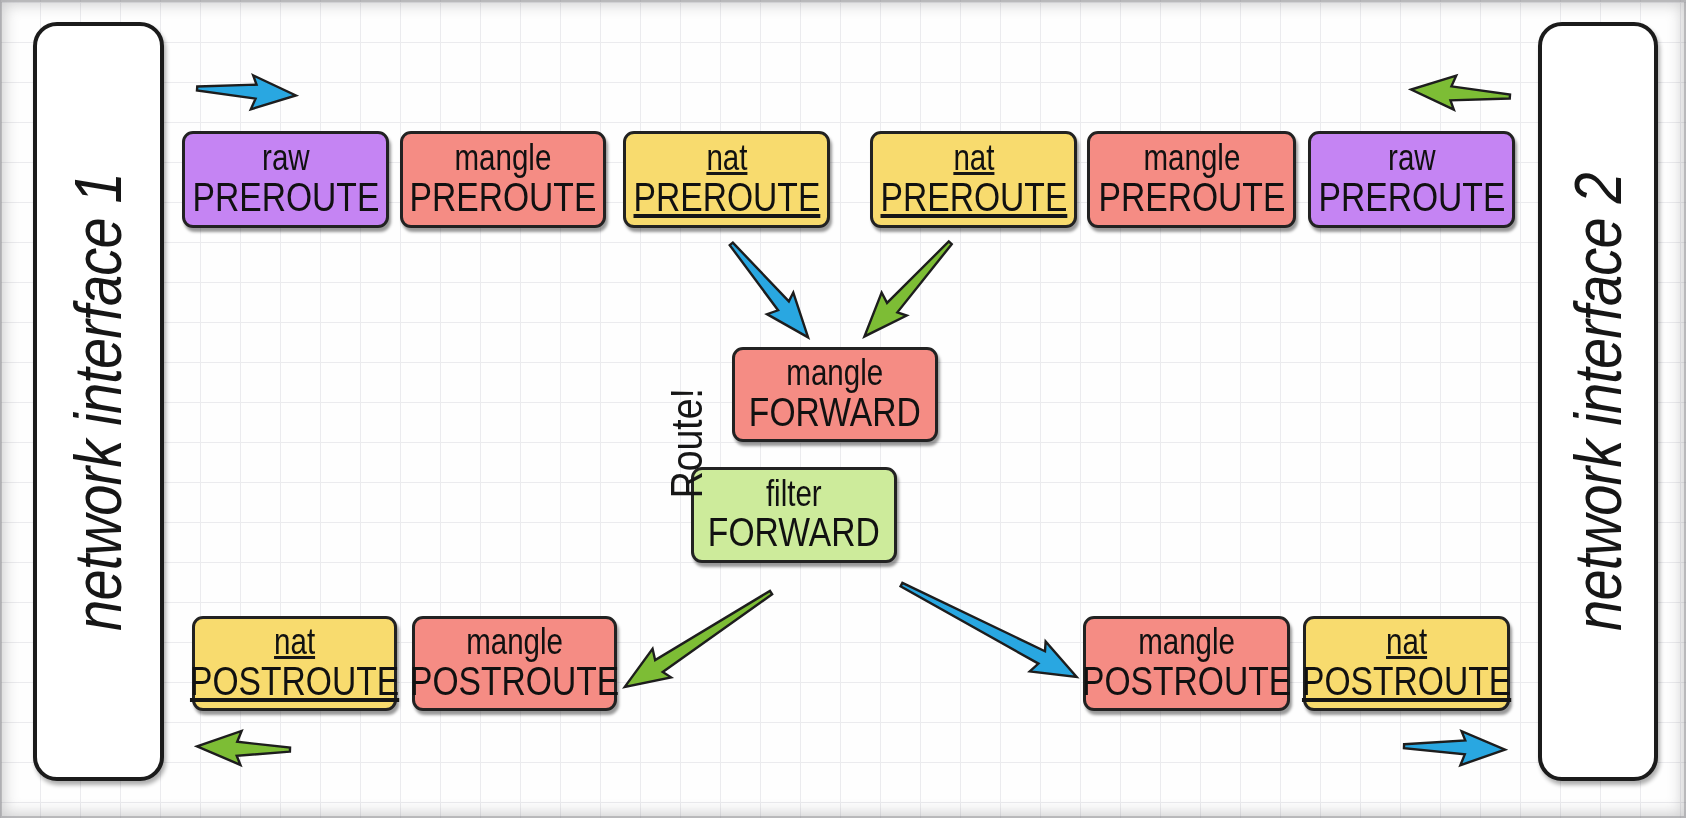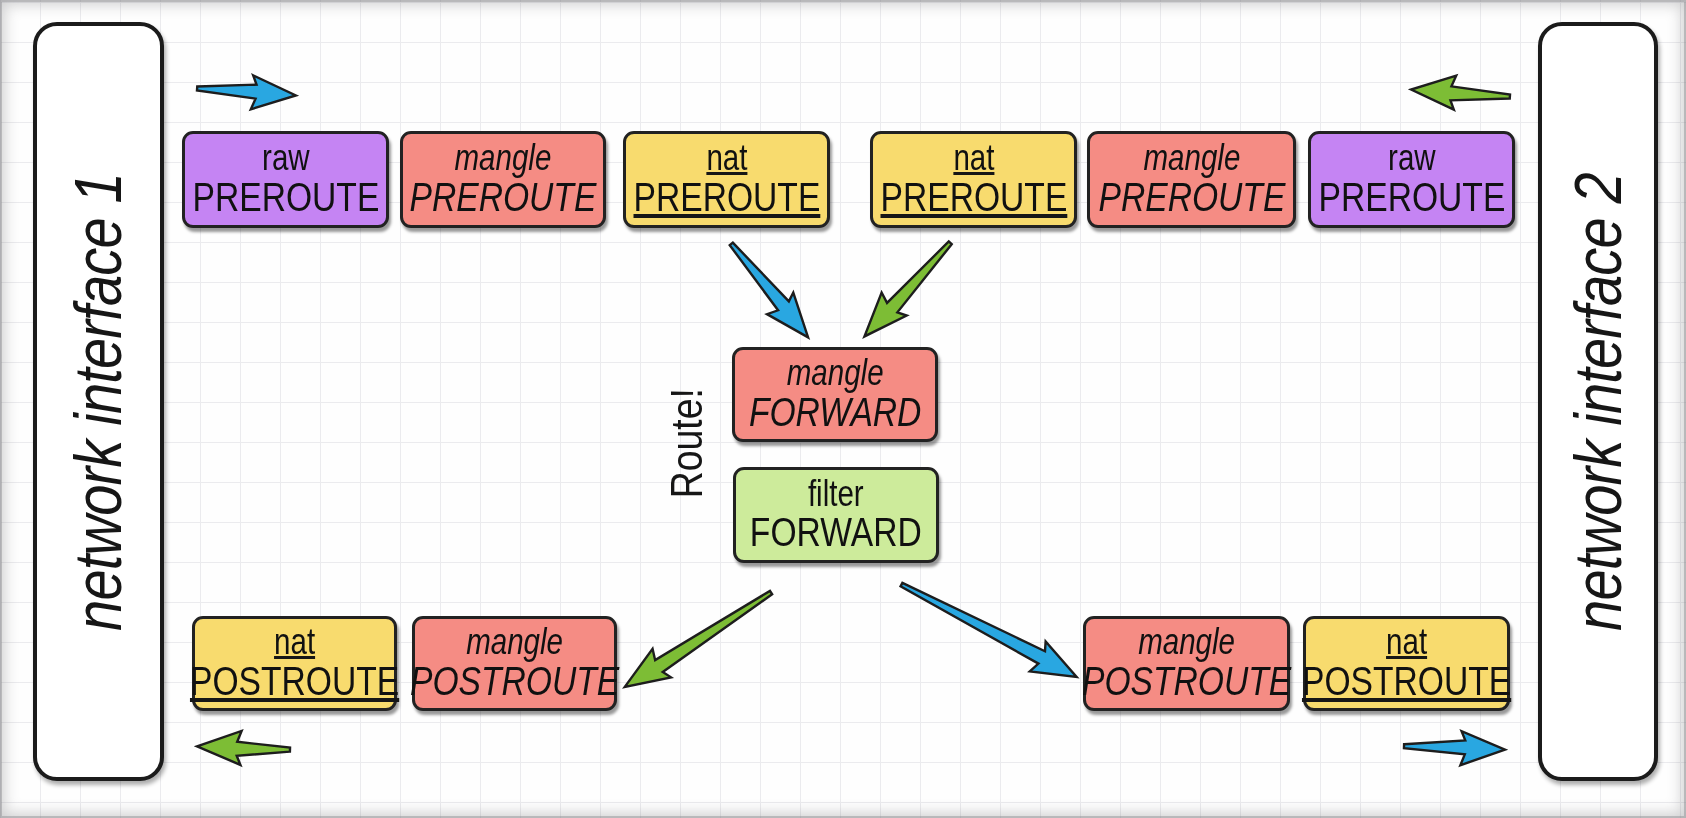--- a/index.html
+++ b/index.html
@@ -45,21 +45,21 @@
 
   .chain-box{
     position:absolute;
     box-sizing:border-box;
     border:3.5px solid #222222;
     border-radius:11px;
     box-shadow:2px 4px 3px rgba(0,0,0,0.40);
     display:flex;align-items:center;justify-content:center;
   }
   .chain-box.purple{background:#c584f3;}
-  .chain-box.red{background:#f58c84;font-style:italic;}
+  .chain-box.red{background:#f58c84;}
   .chain-box.yellow{background:#f8db6e;text-decoration:underline;}
   .chain-box.green{background:#cdeb9b;}
   .chain-label{
     display:flex;flex-direction:column;align-items:center;
     line-height:1.02;
     white-space:nowrap;
     transform:scaleX(0.82);
     color:#111;
   }
   .table-name{font-size:36px;}
@@ -127,21 +127,21 @@
       <span class="chain-name">PREROUTE</span>
     </div>
   </div>
 
   <div class="chain-box red" style="left:732px;top:347px;width:206px;height:95px">
     <div class="chain-label">
       <span class="table-name">mangle</span>
       <span class="chain-name">FORWARD</span>
     </div>
   </div>
-  <div class="chain-box green" style="left:733px;top:467px;width:206px;height:96px">
+  <div class="chain-box green" style="left:691px;top:467px;width:206px;height:96px">
     <div class="chain-label">
       <span class="table-name">filter</span>
       <span class="chain-name">FORWARD</span>
     </div>
   </div>
 
   <div class="route-label">
     <span>Route!</span>
   </div>
 

